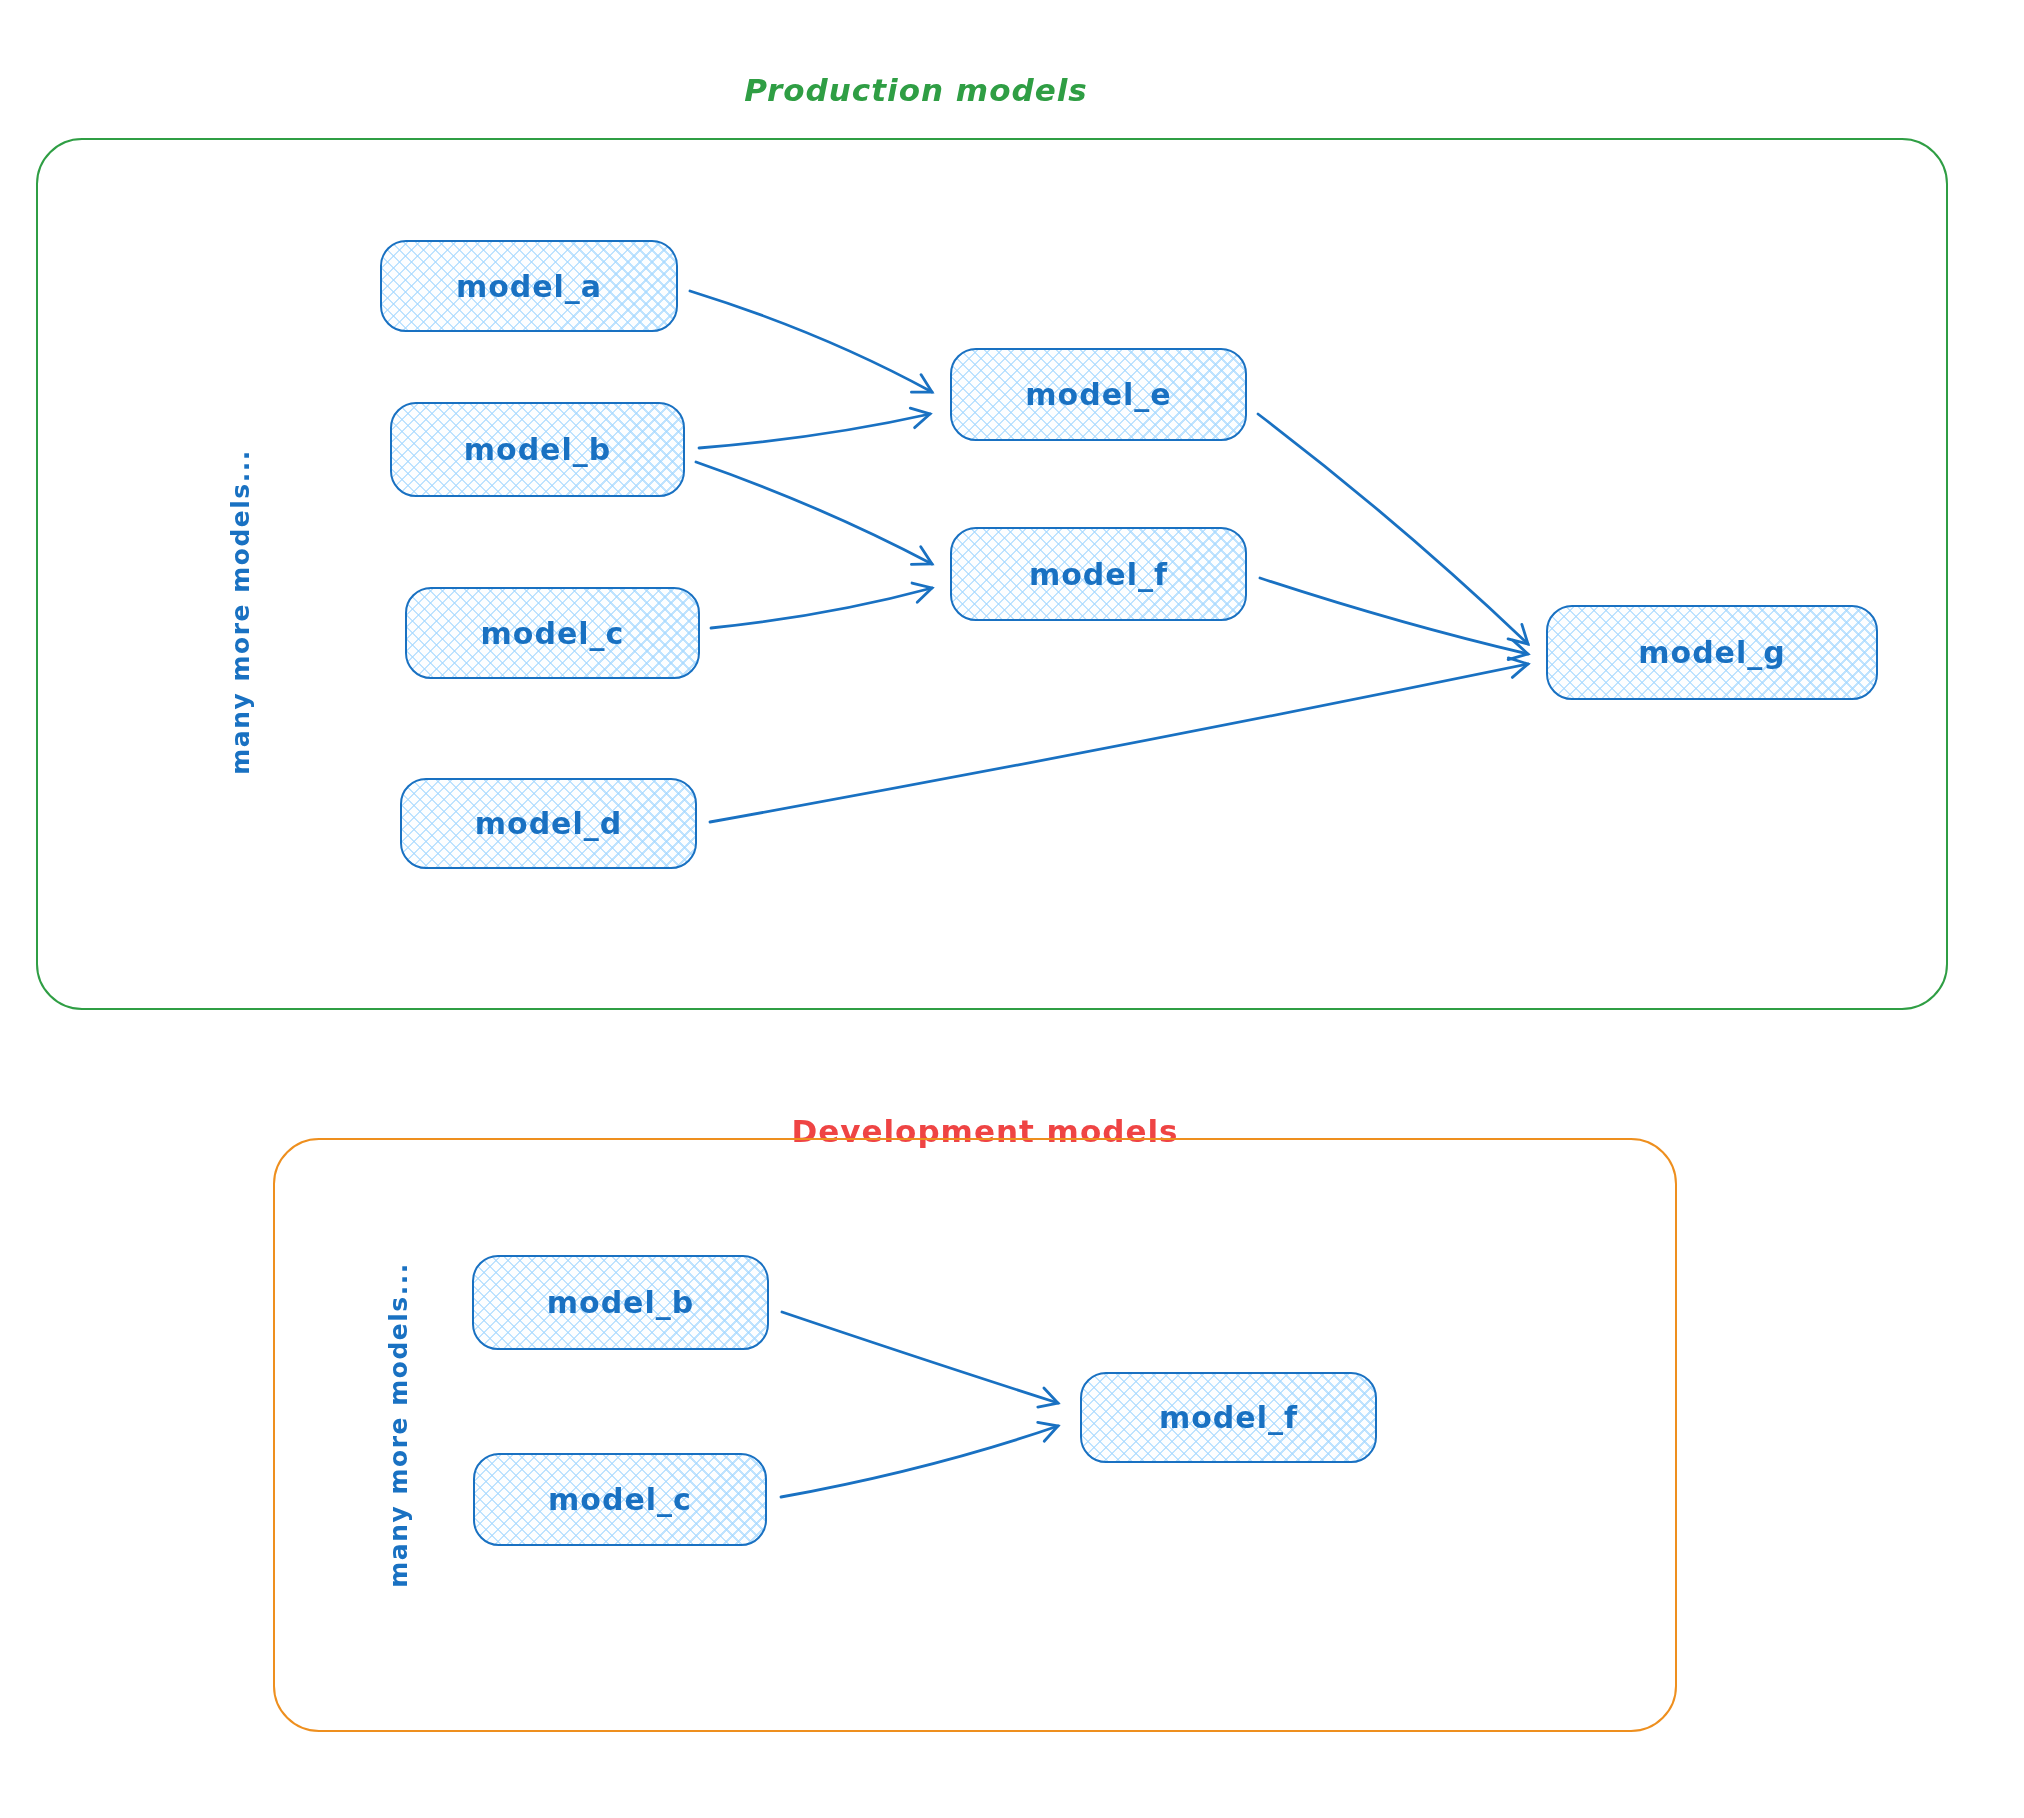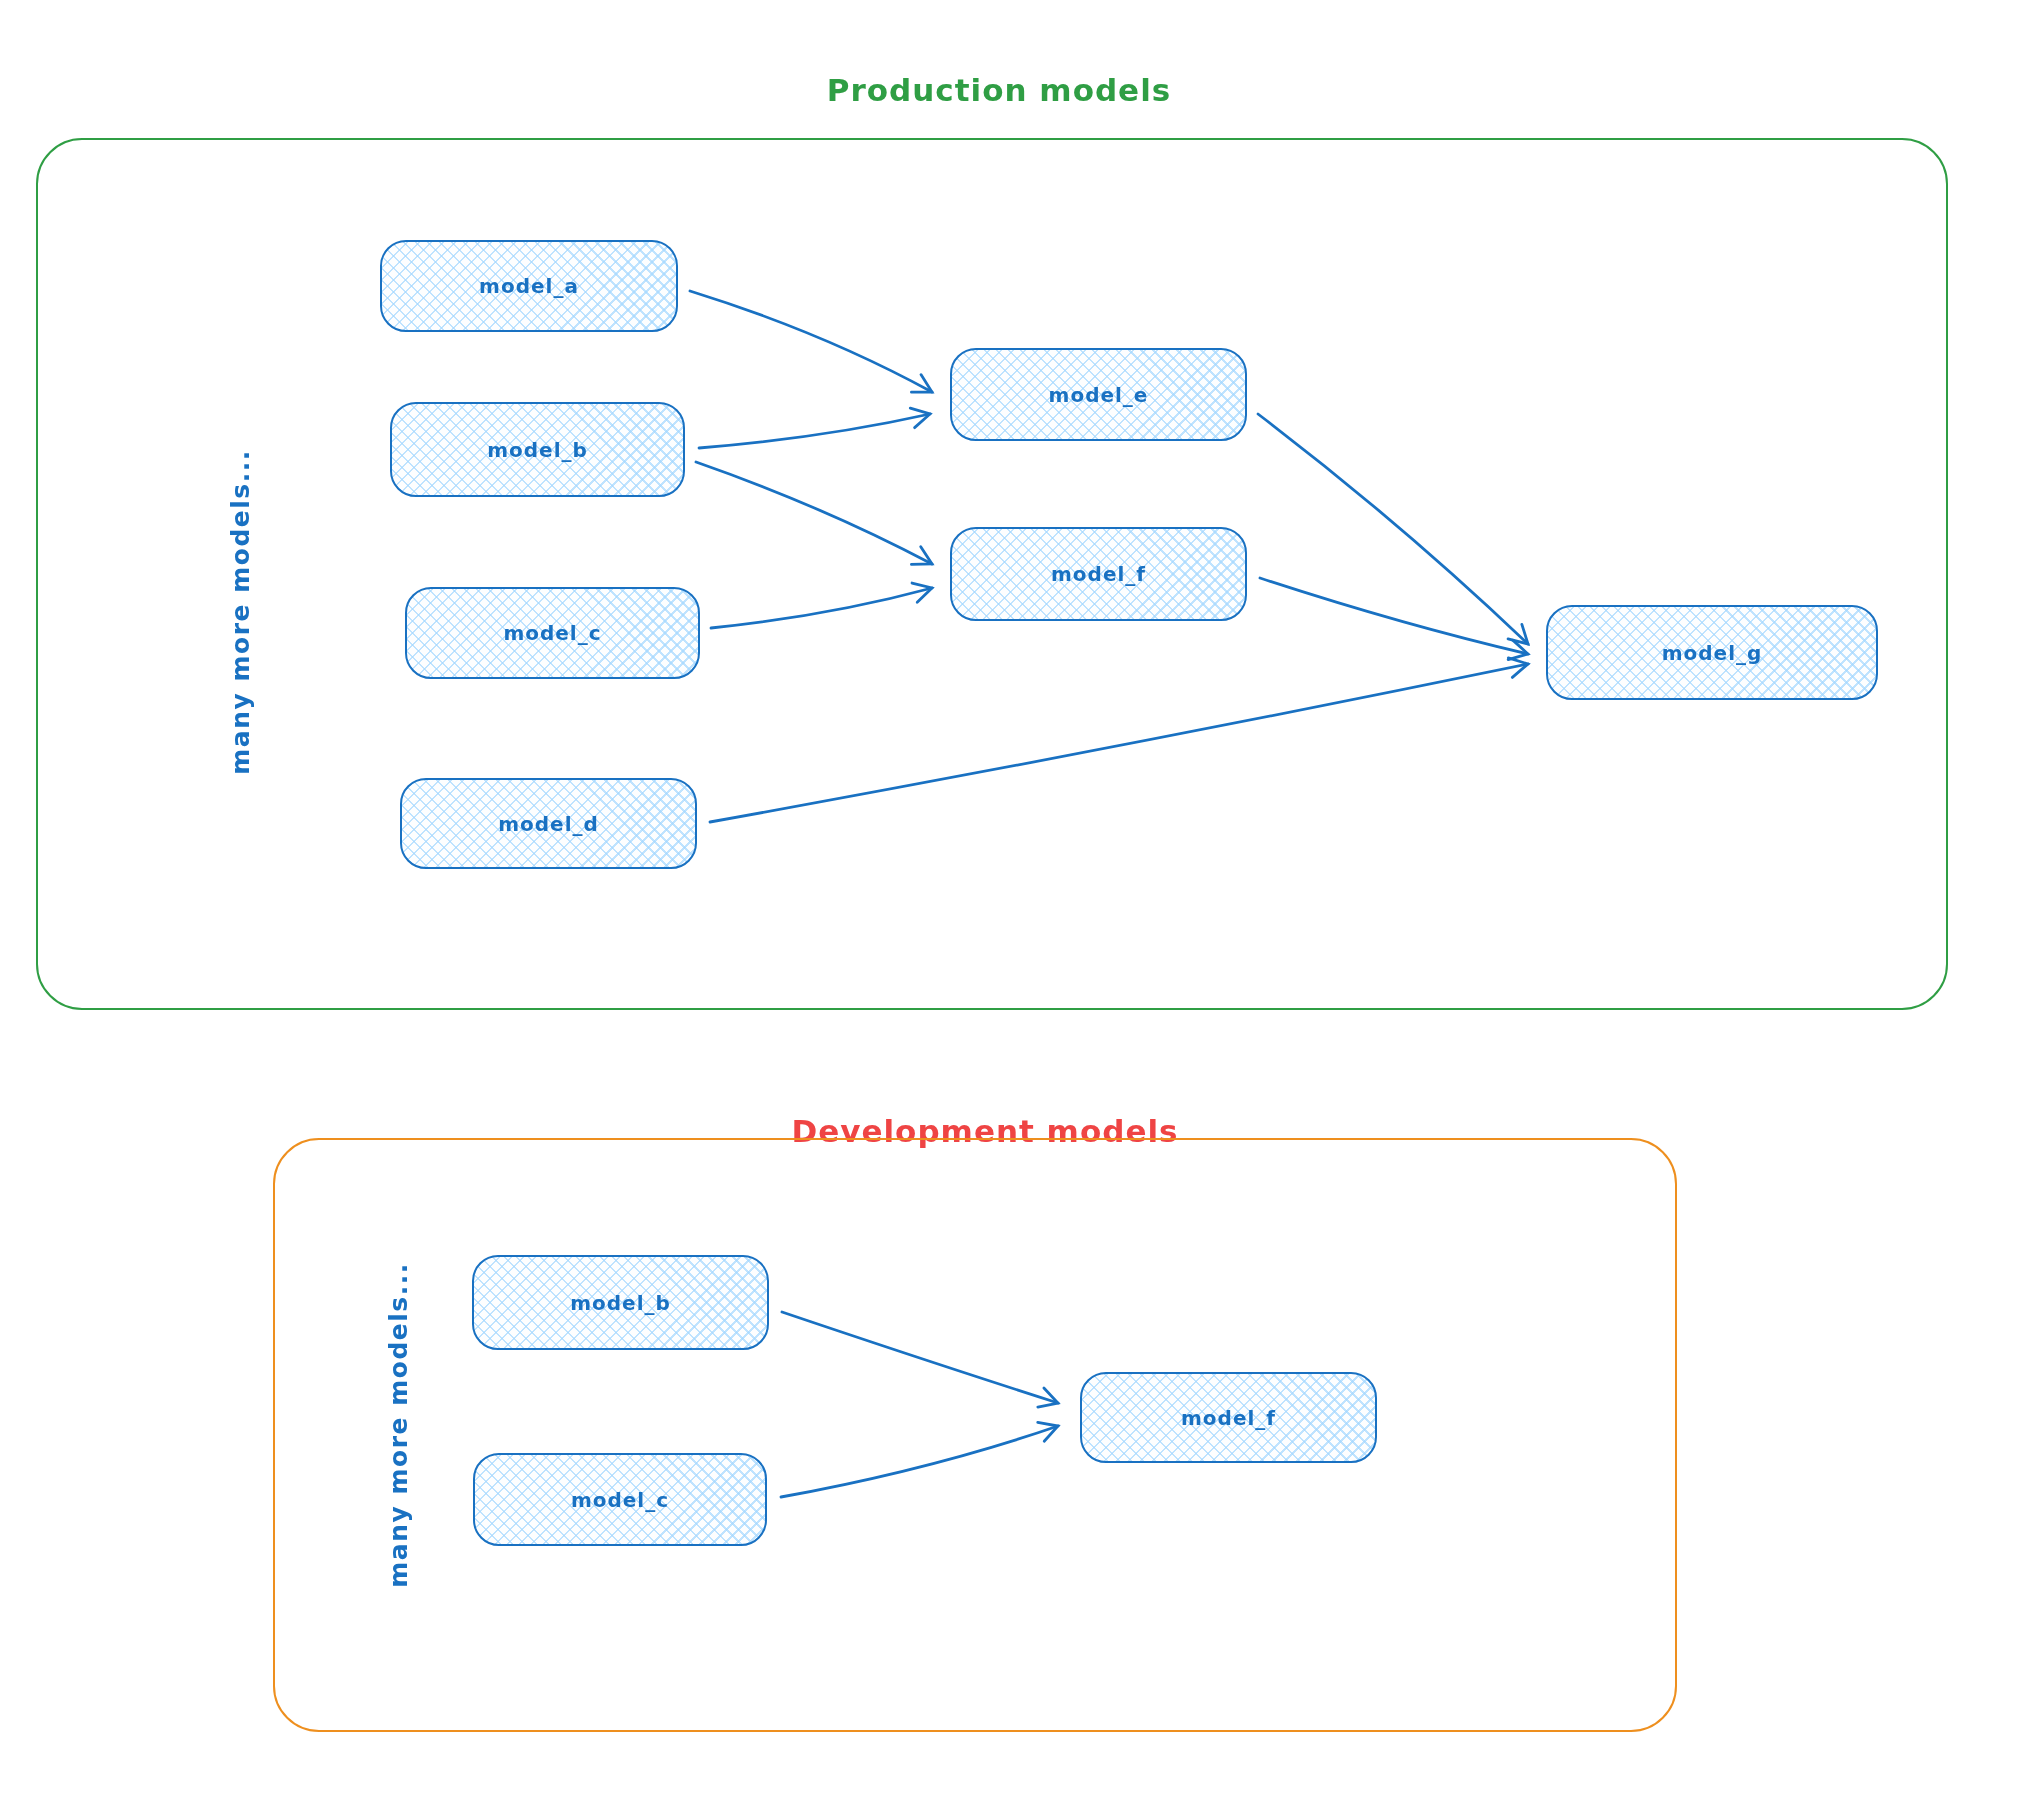--- a/index.html
+++ b/index.html
@@ -17,21 +17,21 @@
     position:absolute;border-radius:46px;background:transparent;
   }
   .frame-production{border:2.5px solid #2f9e44;}
   .frame-development{border:2.5px solid #ee8f1e;}
 
   .node{
     position:absolute;
     border:2.5px solid #1971c2;
     border-radius:26px;
     display:flex;align-items:center;justify-content:center;
-    color:#1971c2;font-size:20px;font-weight:600;letter-spacing:1px;
+    color:#1971c2;font-size:30px;font-weight:600;letter-spacing:1px;
     background:
       repeating-linear-gradient(45deg, rgba(165,216,255,.70) 0 1.8px, transparent 1.8px 8.5px),
       repeating-linear-gradient(135deg, rgba(165,216,255,.70) 0 1.8px, transparent 1.8px 8.5px),
       #fdfeff;
     box-sizing:border-box;
     white-space:nowrap;
   }
 
   .side-label{
     position:absolute;transform:translate(-50%,-50%) rotate(-90deg);
@@ -39,21 +39,21 @@
   }
 
   svg.wires{position:absolute;left:0;top:0;width:2024px;height:1818px;pointer-events:none;}
   svg.wires path.wire{fill:none;stroke:#1971c2;stroke-width:2.8;stroke-linecap:round;}
 </style>
 </head>
 <body>
 
 <div id="canvas">
 
-  <div class="section-title title-production" style="left:999px;top:72px;">Production models</div>
+  <div class="section-title title-production" style="left:916px;top:72px;font-style:italic;">Production models</div>
 
   <div class="container-frame frame-production" style="left:36px;top:138px;width:1908px;height:868px;"></div>
 
   <div class="side-label" style="left:240px;top:612px;">many more models...</div>
 
   <svg class="wires" viewBox="0 0 2024 1818">
     <defs>
       <marker id="ah" markerUnits="userSpaceOnUse" markerWidth="34" markerHeight="34" refX="26" refY="17" orient="auto">
         <path d="M8,7 L26,17 L8,27" fill="none" stroke="#1971c2" stroke-width="2.8" stroke-linecap="round"></path>
       </marker>

